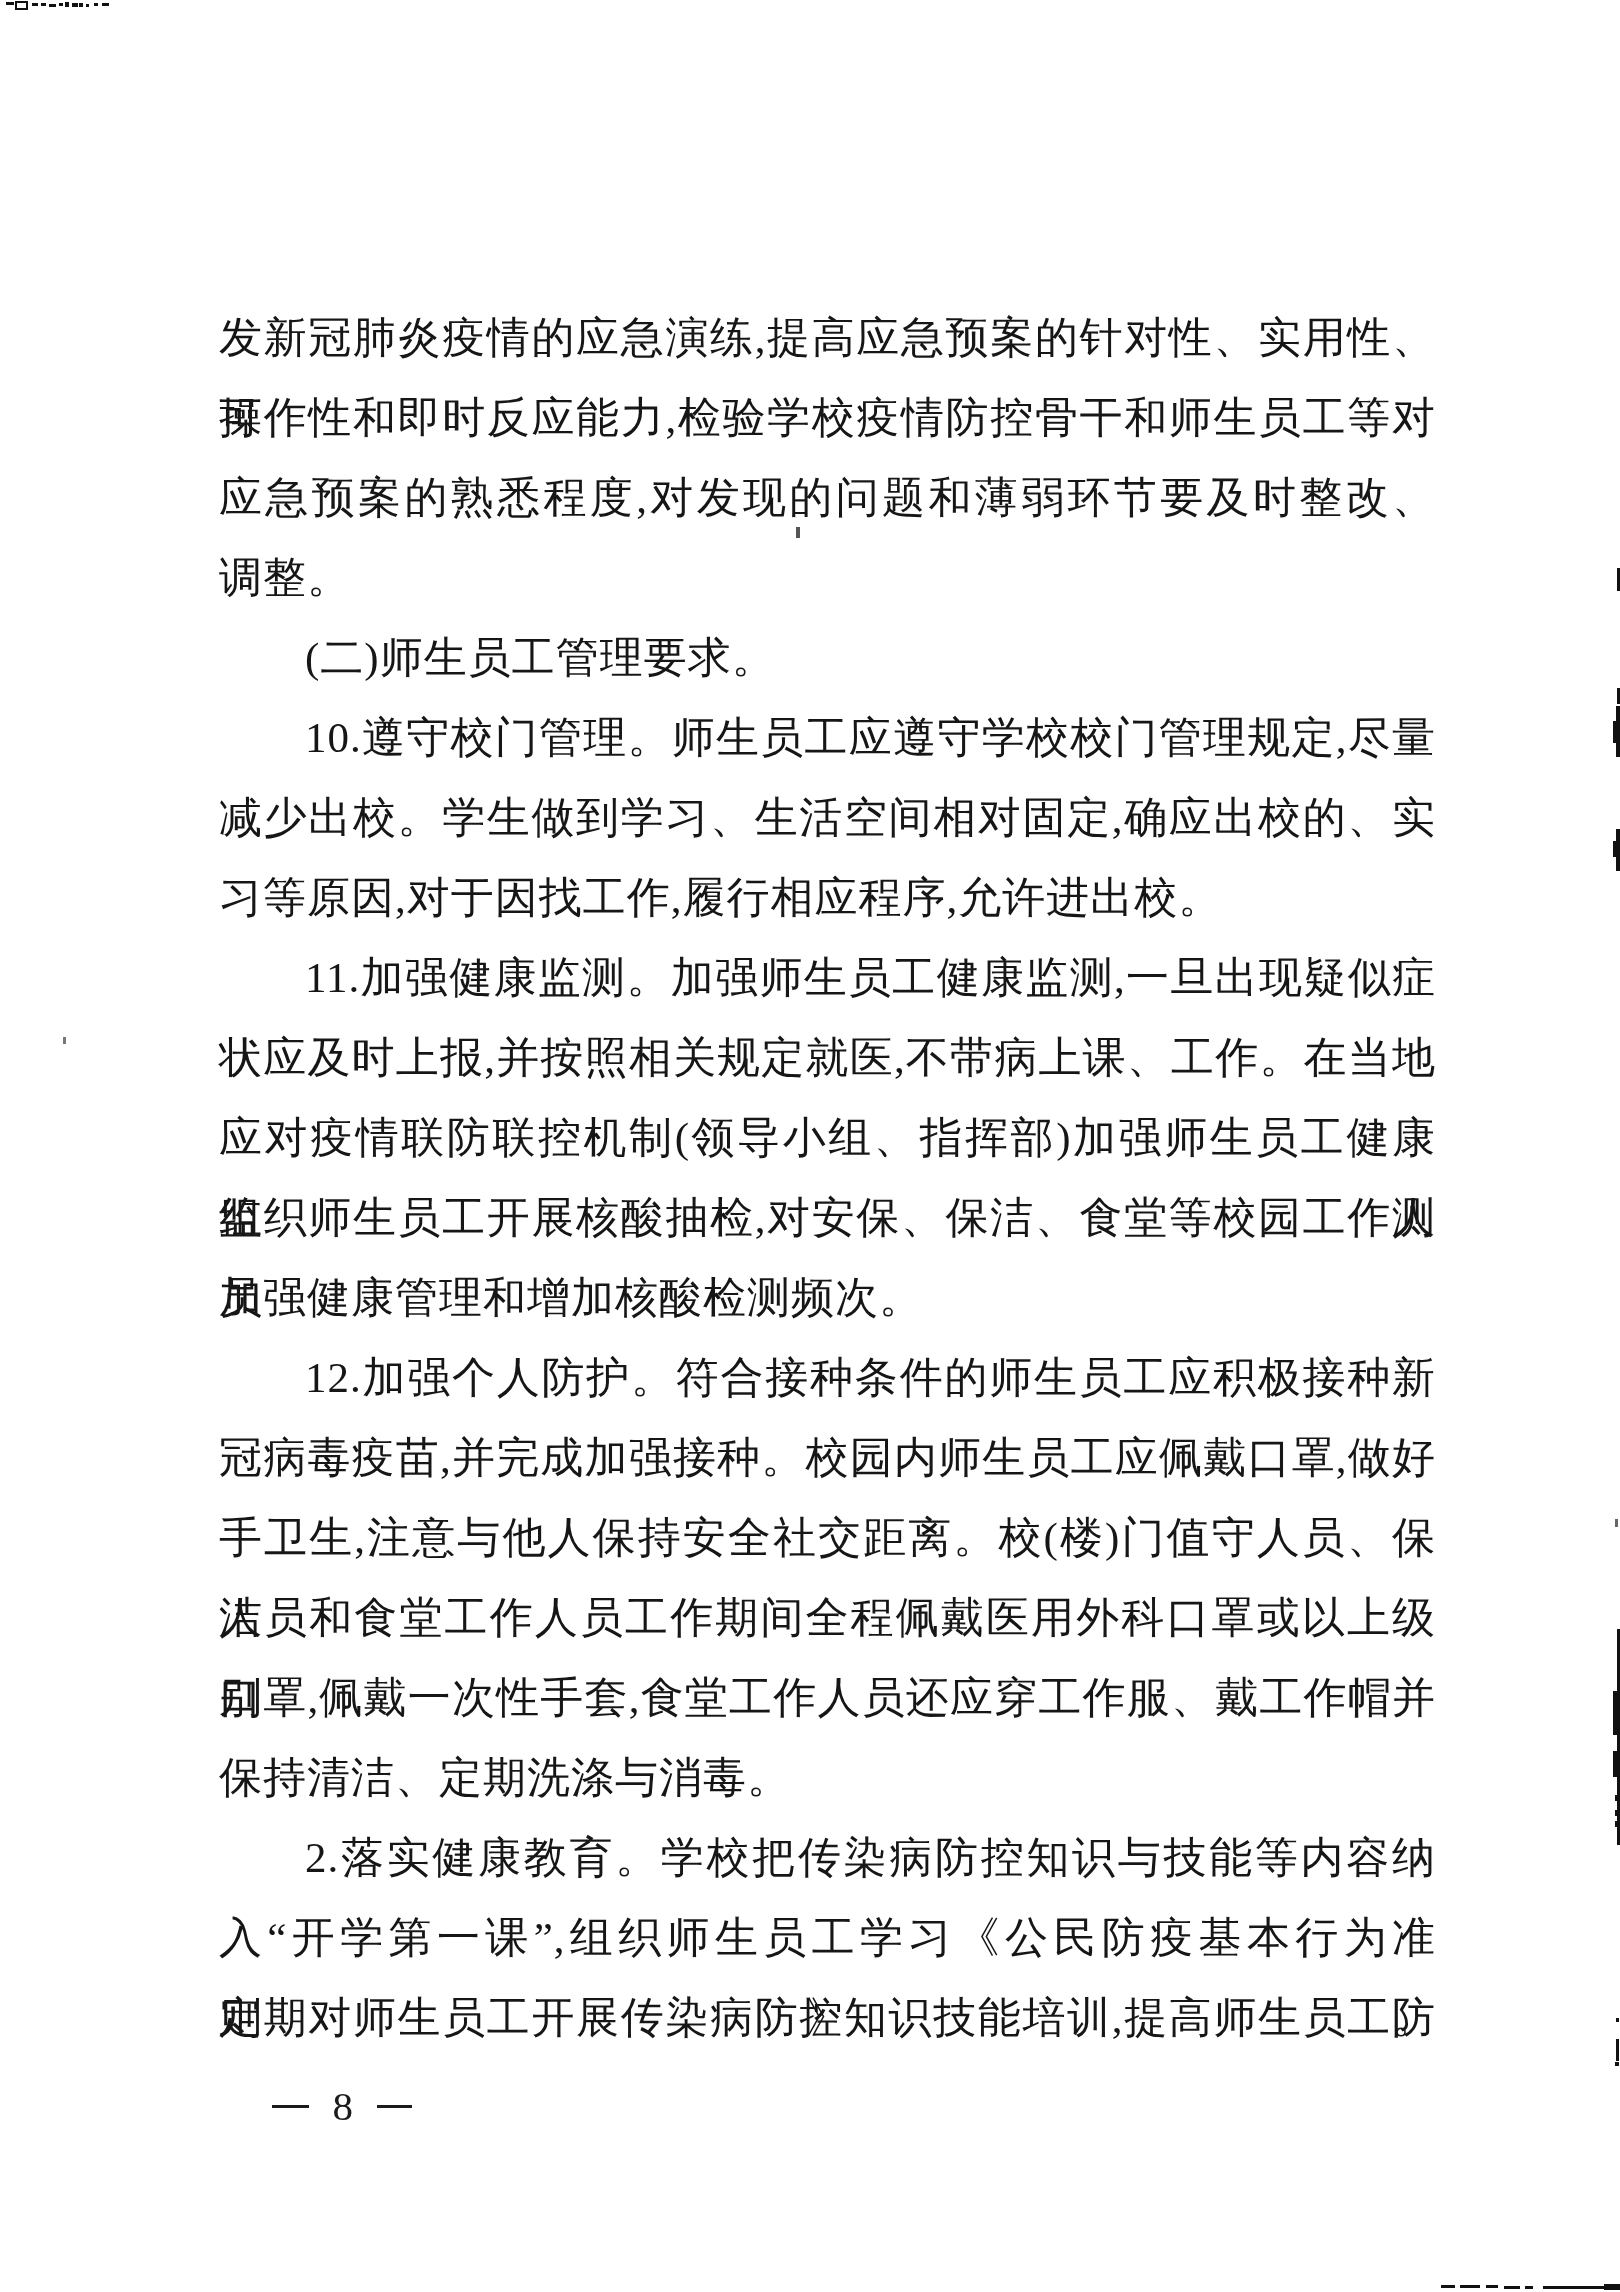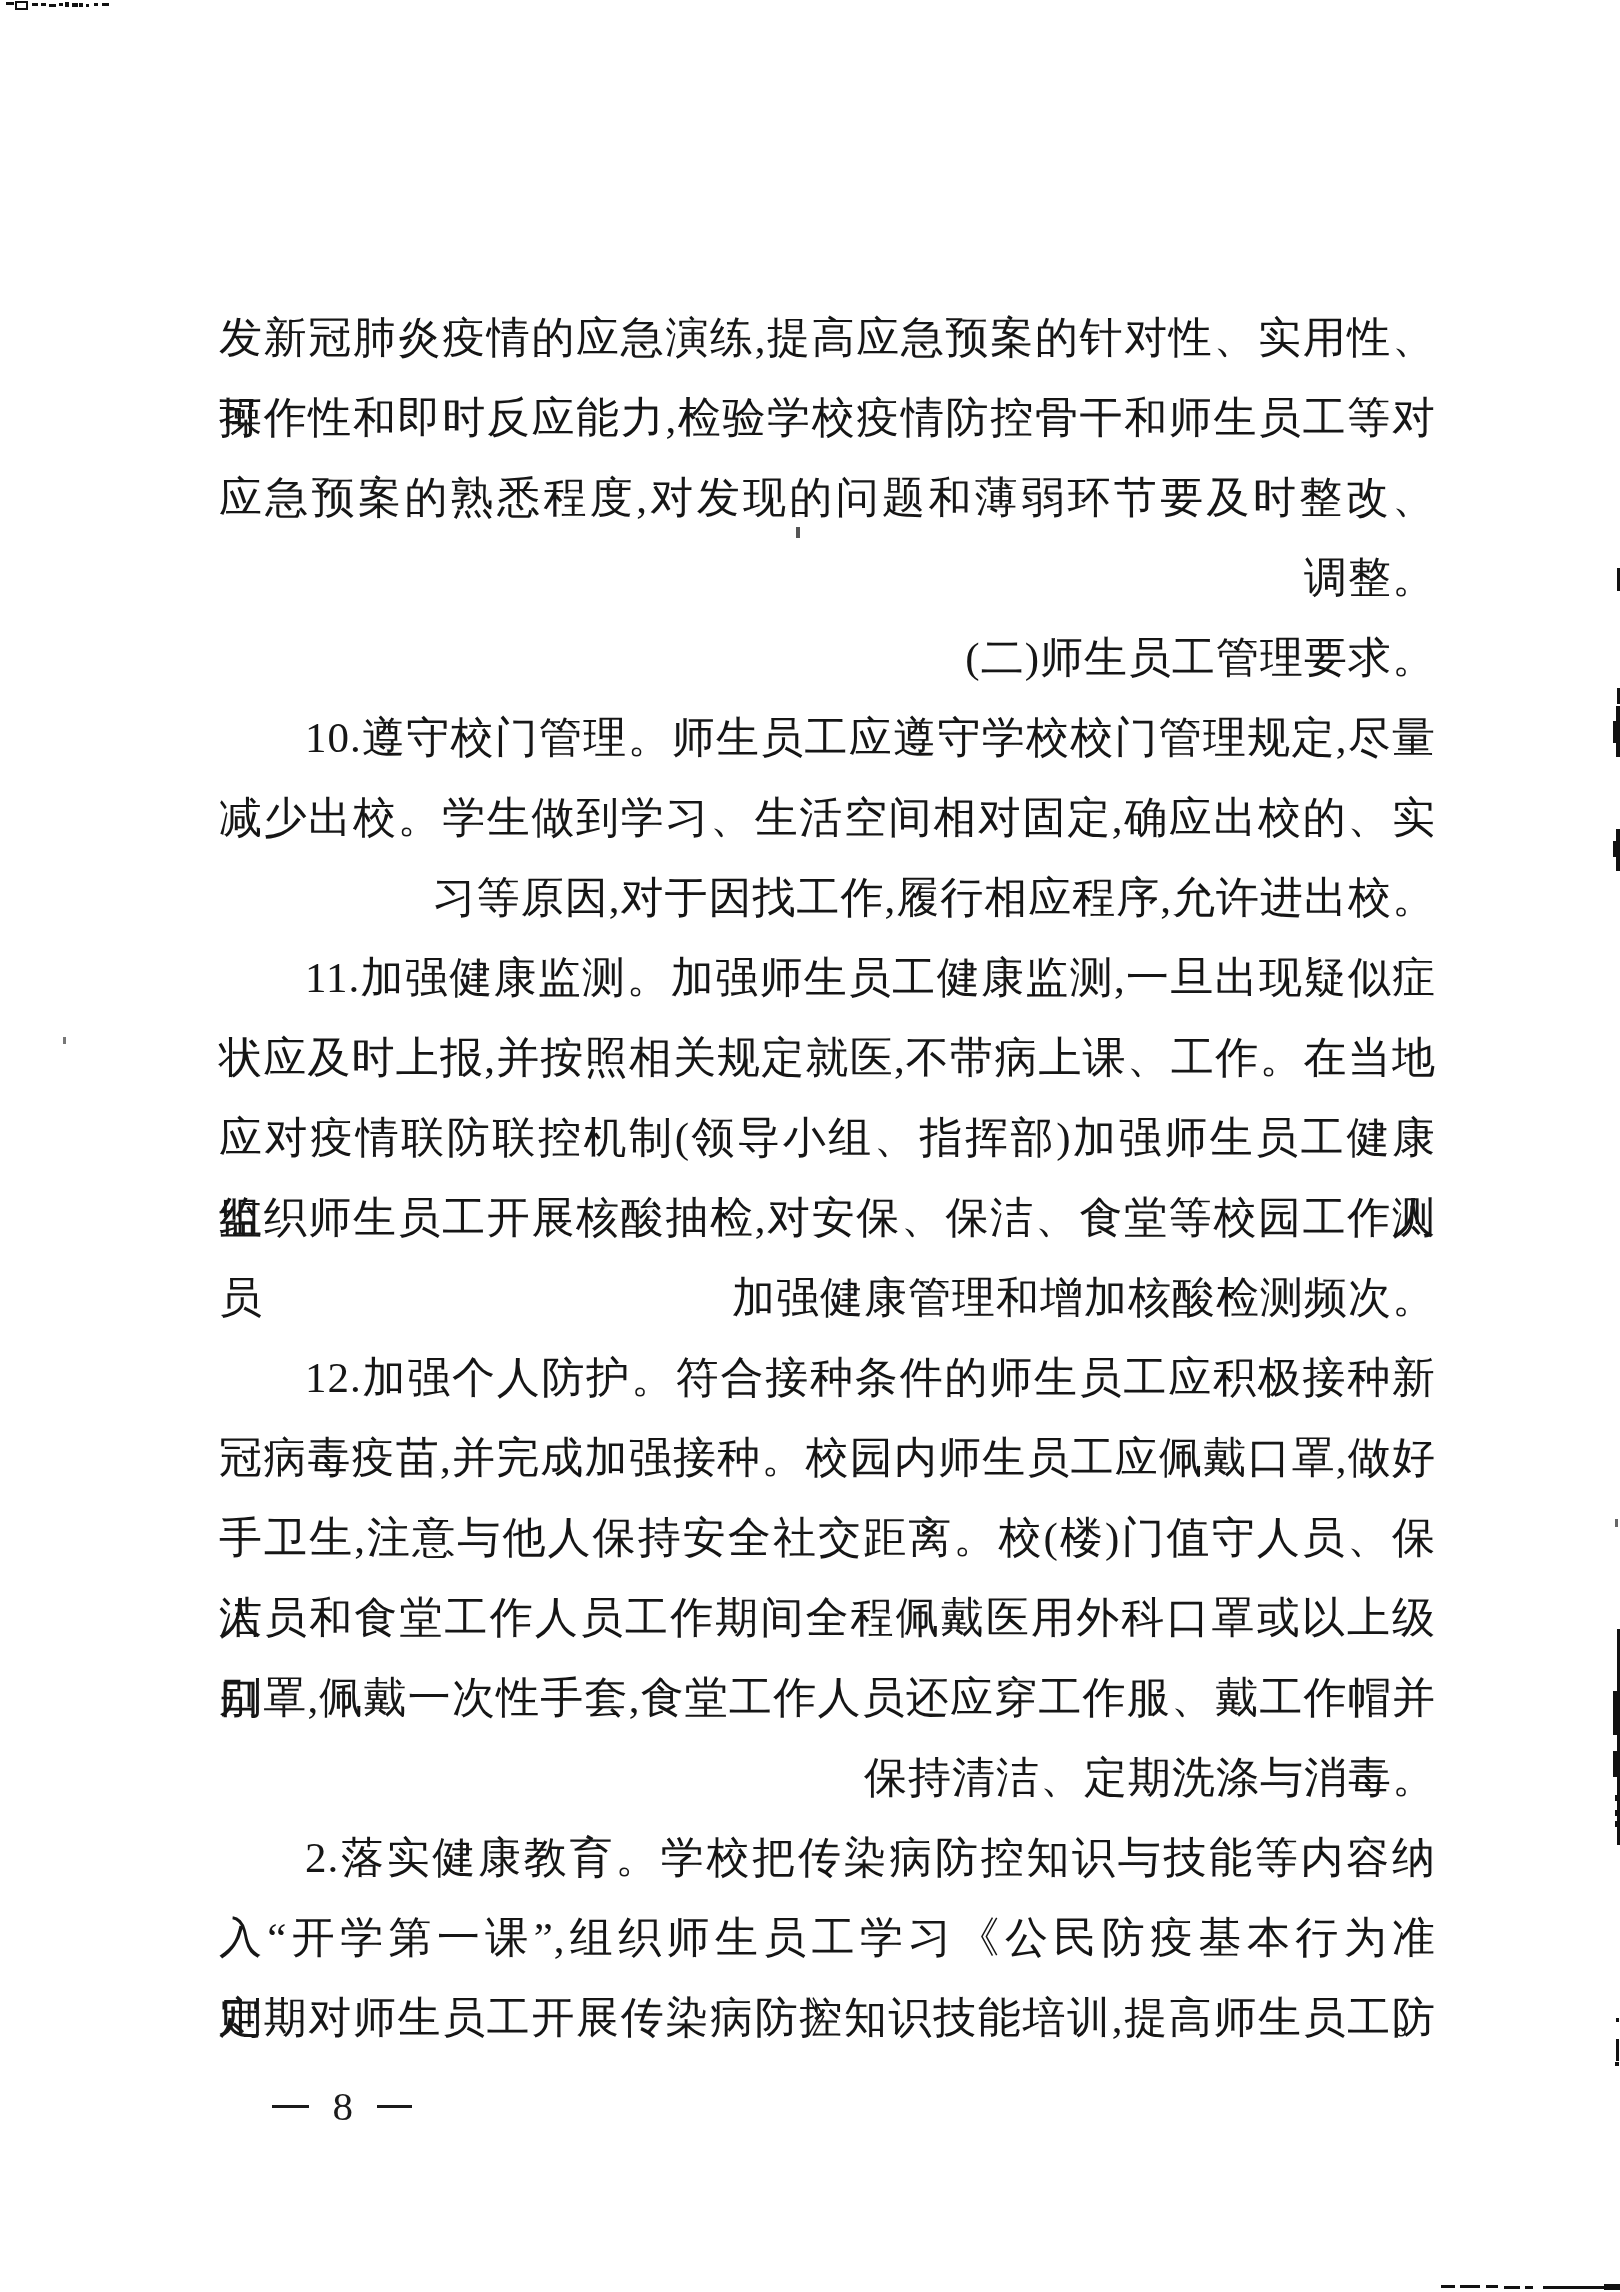--- a/index.html
+++ b/index.html
@@ -20,21 +20,20 @@
     width: 1217px;
     color: #161616;
   }
   .line {
     height: 80px;
     line-height: 80px;
     font-size: 43px;
     letter-spacing: 1px;
     white-space: nowrap;
     font-weight: 500;
-    text-align: right;
   }
   .line.justify {
     white-space: normal;
     text-align: justify;
     text-align-last: justify;
     text-justify: inter-character;
   }
   .line.indent { text-indent: 86px; font-family: Liberation Serif, serif; }
   #page-footer {
     position: absolute;

